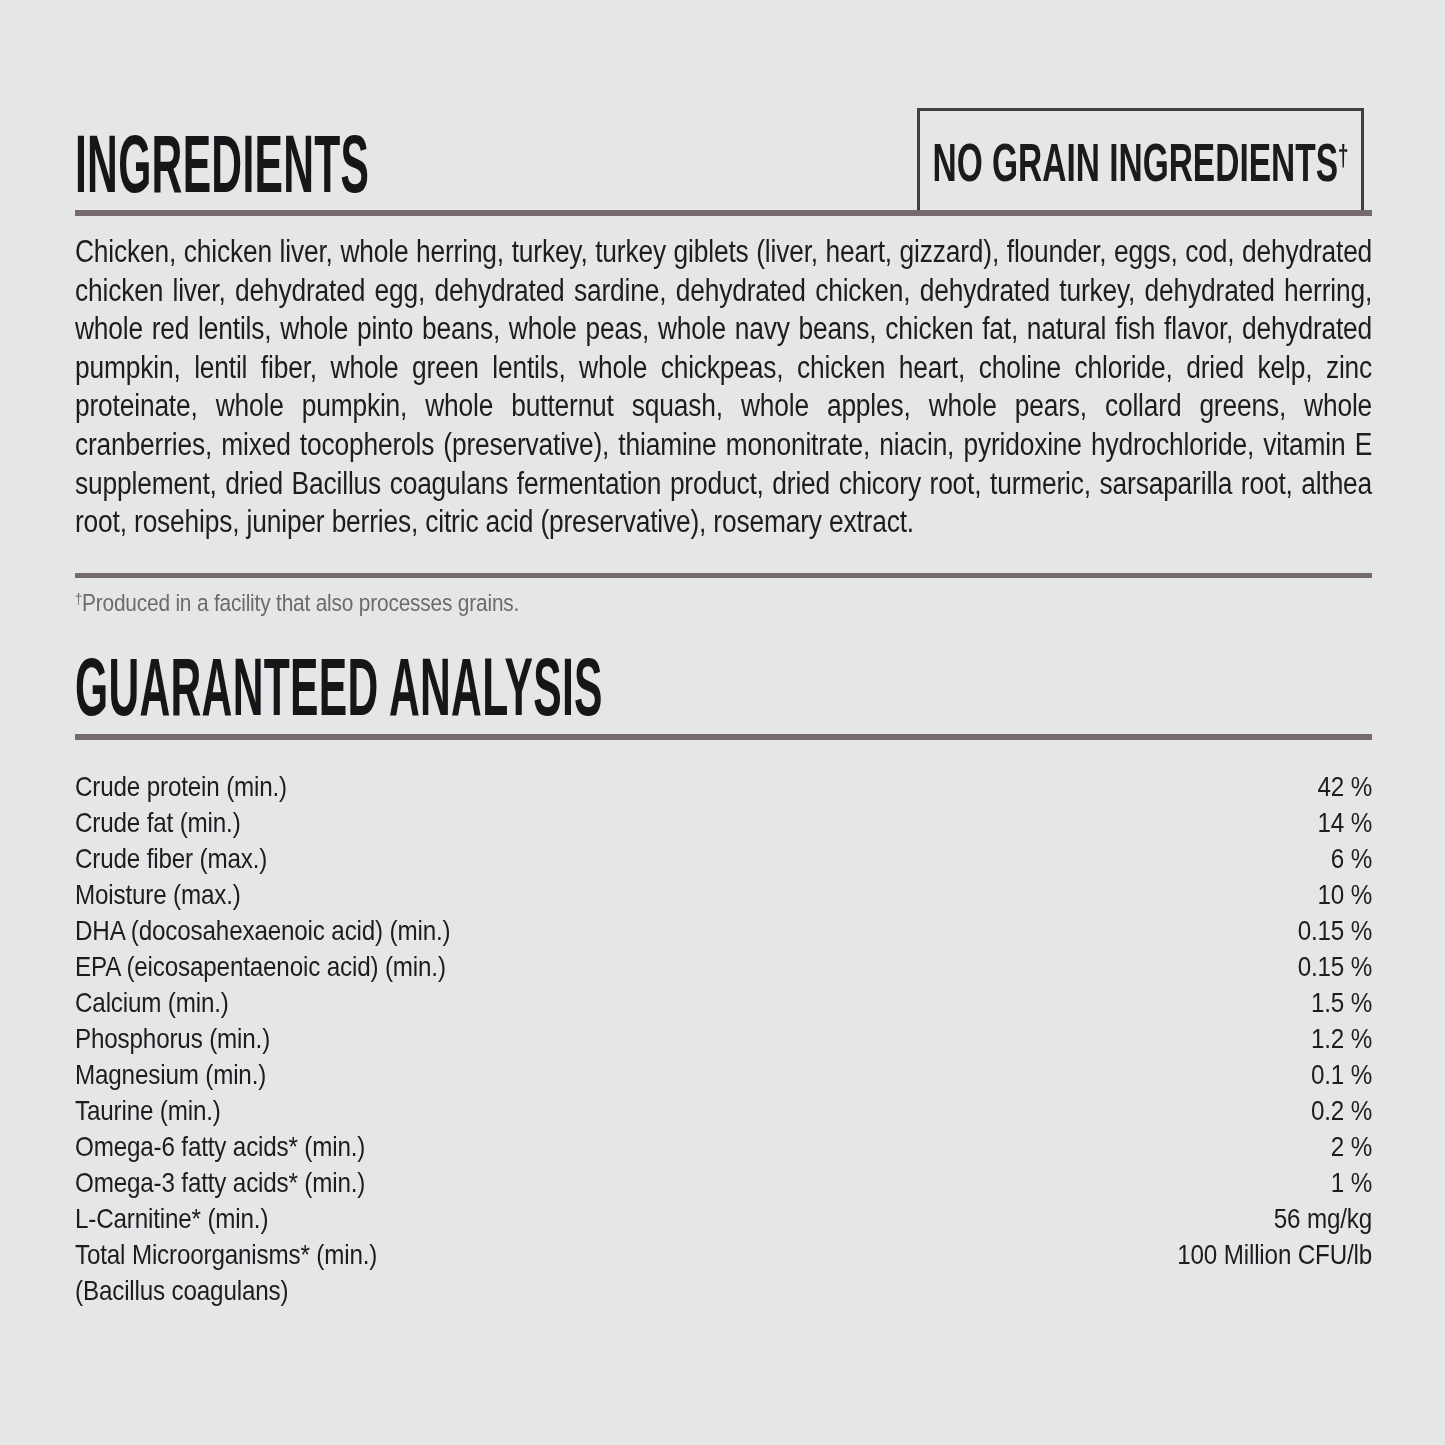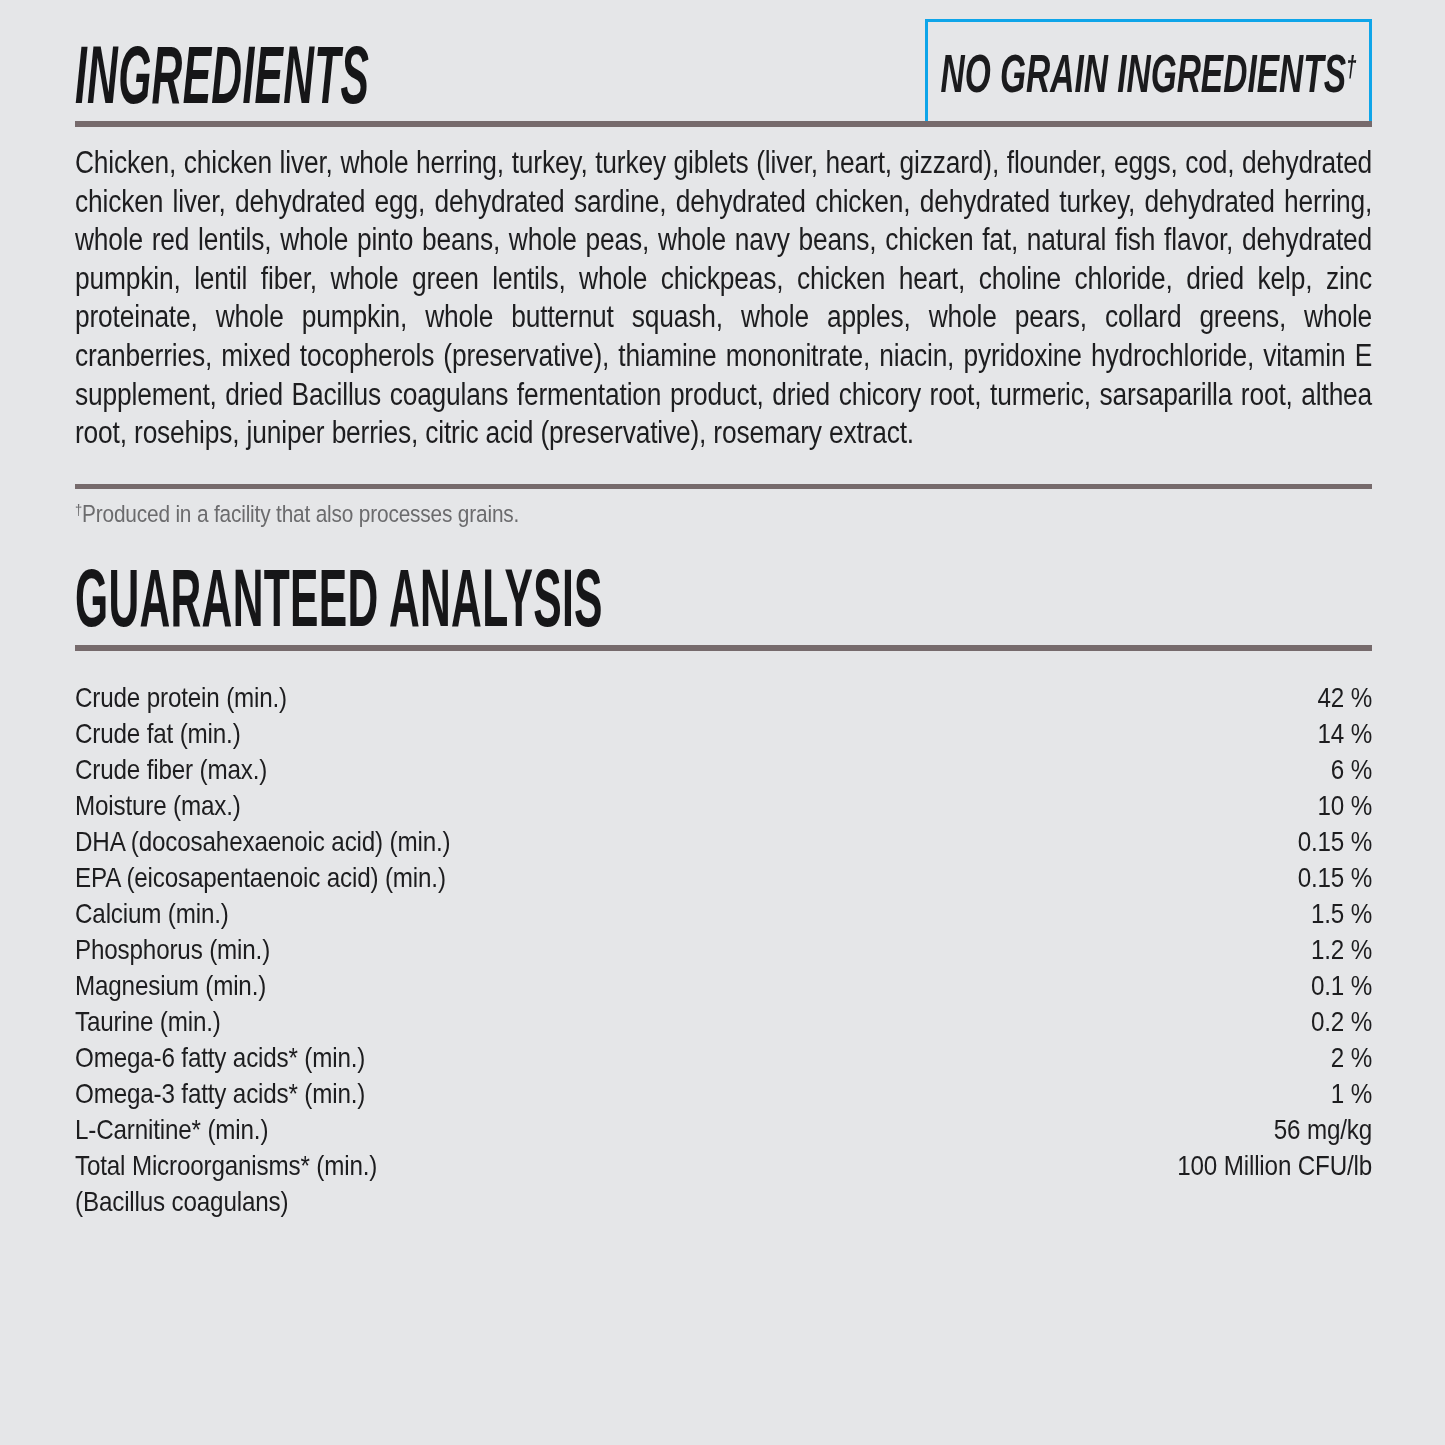--- a/index.html
+++ b/index.html
@@ -15,47 +15,46 @@
     width: 1445px;
     height: 1445px;
     box-sizing: border-box;
     padding: 0 73px 0 75px;
     background: #e5e6e8;
     overflow: hidden;
   }
   
   .hdr {
     position: relative;
-    height: 127px;
-    font-style: italic;
+    height: 216px;
   }
   .title-wrap {
     position: absolute;
     left: 0;
     bottom: 20px;
   }
   .big-title {
     margin: 0;
     font-size: 82px;
     line-height: 0.78;
     font-weight: bold;
     white-space: nowrap;
     letter-spacing: 0.5px;
     transform: scaleX(0.52);
     transform-origin: left bottom;
     color: #161618;
   }
   .badge {
     position: absolute;
-    right: 0;
+    right: 8px;
     bottom: 0;
     width: 447px;
     height: 108px;
     box-sizing: border-box;
-    border: 3px solid #0ea5e9;
+    border: 3px solid #404040;
     display: flex;
     align-items: center;
     justify-content: center;
   }
   .badge-text {
     font-size: 54px;
     font-weight: bold;
     white-space: nowrap;
     letter-spacing: 0;
     transform: scaleX(0.62);

